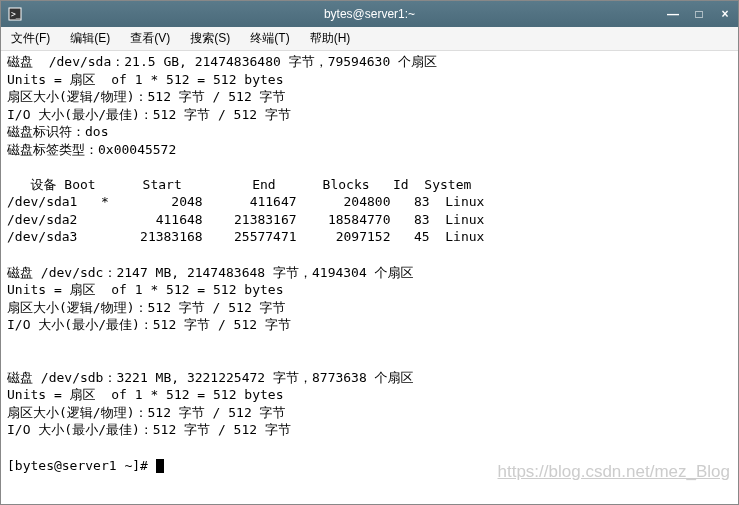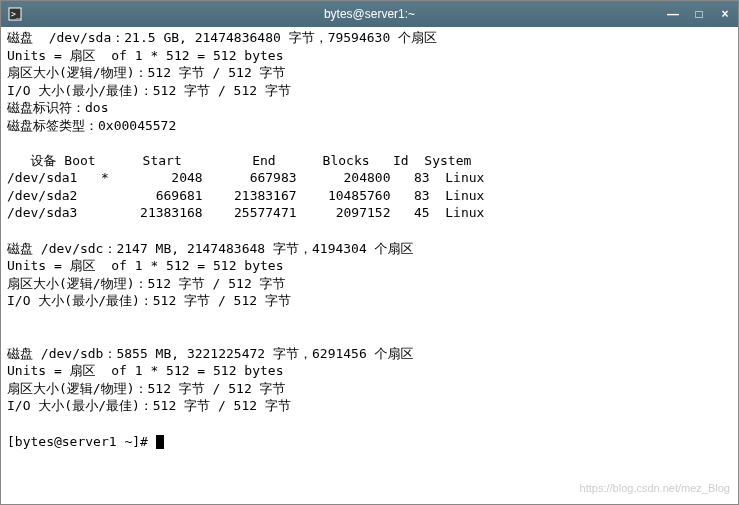--- a/index.html
+++ b/index.html
@@ -85,65 +85,74 @@
     }
     .cursor {
       display: inline-block;
       width: 8px;
       height: 14px;
       background: #000;
       vertical-align: text-bottom;
     }
     .watermark {
       position: absolute;
-      bottom: 8px;
+      bottom: 20px;
       right: 8px;
       color: #ccc;
       font-family: sans-serif;
-      font-size: 11px;
+      font-size: 17px;
       pointer-events: none;
+      text-decoration: underline;
     }
   </style>
 </head>
 <body>
 
 <div class="window">
   <div class="titlebar">
     <span class="titlebar-icon">
       <svg width="14" height="14" viewBox="0 0 14 14">
           <rect x="1" y="1" width="12" height="12" fill="#333" stroke="#fff" stroke-width="1"></rect>
           <text x="3" y="10" fill="#fff" font-size="8" font-family="monospace">&gt;_</text>
         </svg>
     </span>
     <span>bytes@server1:~</span>
     <div class="window-controls">
       <span class="window-btn">—</span>
       <span class="window-btn">□</span>
       <span class="window-btn">×</span>
     </div>
   </div>
+  <div class="menubar">
+    <span class="menu-item">文件(F)</span>
+    <span class="menu-item">编辑(E)</span>
+    <span class="menu-item">查看(V)</span>
+    <span class="menu-item">搜索(S)</span>
+    <span class="menu-item">终端(T)</span>
+    <span class="menu-item">帮助(H)</span>
+  </div>
   <div class="terminal"><span>磁盘  /dev/sda：21.5 GB, 21474836480 字节，79594630 个扇区</span>
 <span>Units = 扇区  of 1 * 512 = 512 bytes</span>
 <span>扇区大小(逻辑/物理)：512 字节 / 512 字节</span>
 <span>I/O 大小(最小/最佳)：512 字节 / 512 字节</span>
 <span>磁盘标识符：dos</span>
 <span>磁盘标签类型：0x00045572</span>
 <span></span>
 <span>   设备 Boot      Start         End      Blocks   Id  System</span>
-<span>/dev/sda1   *        2048      667983      204800   83  Linux</span>
-<span>/dev/sda2          669681    21383167    10485760   83  Linux</span>
+<span>/dev/sda1   *        2048      411647      204800   83  Linux</span>
+<span>/dev/sda2          411648    21383167    18584770   83  Linux</span>
 <span>/dev/sda3        21383168    25577471     2097152   45  Linux</span>
 <span></span>
 <span>磁盘 /dev/sdc：2147 MB, 2147483648 字节，4194304 个扇区</span>
 <span>Units = 扇区  of 1 * 512 = 512 bytes</span>
 <span>扇区大小(逻辑/物理)：512 字节 / 512 字节</span>
 <span>I/O 大小(最小/最佳)：512 字节 / 512 字节</span>
 <span></span>
 <span></span>
-<span>磁盘 /dev/sdb：5855 MB, 3221225472 字节，6291456 个扇区</span>
+<span>磁盘 /dev/sdb：3221 MB, 3221225472 字节，8773638 个扇区</span>
 <span>Units = 扇区  of 1 * 512 = 512 bytes</span>
 <span>扇区大小(逻辑/物理)：512 字节 / 512 字节</span>
 <span>I/O 大小(最小/最佳)：512 字节 / 512 字节</span>
 <span></span>
 <span>[bytes@server1 ~]# </span><span class="cursor"></span>
     <div class="watermark">https://blog.csdn.net/mez_Blog</div>
   </div>
 </div>
 
 </body></html>

